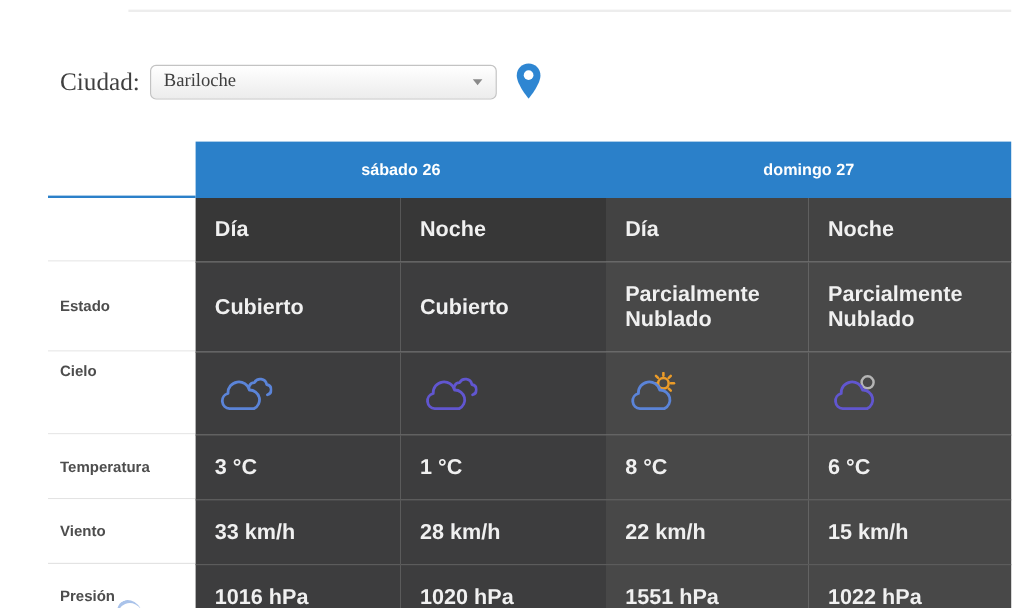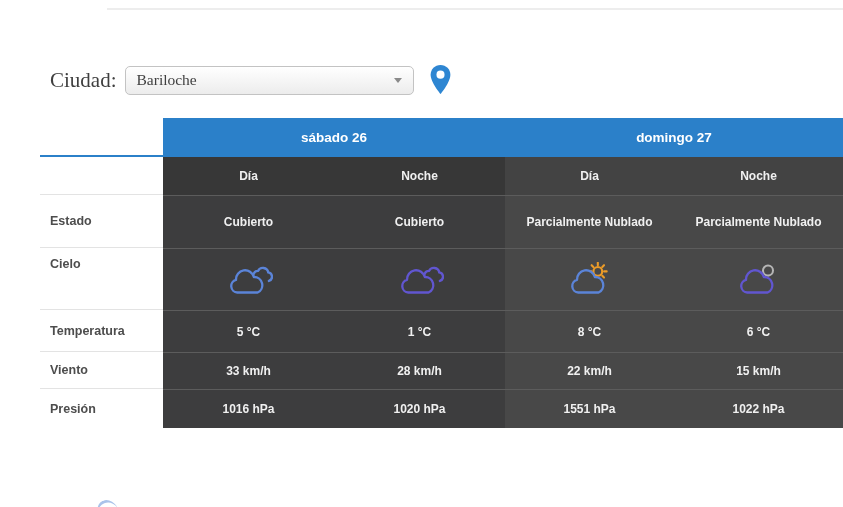--- a/index.html
+++ b/index.html
@@ -1,40 +1,40 @@
 <!DOCTYPE html>
 <html><head>
 <meta charset="utf-8">
 <style>
   html,body{margin:0;padding:0;background:#fff;}
   .page{position:relative;width:843px;height:507px;background:#ffffff;overflow:hidden;
         font-family:"Liberation Sans",sans-serif;}
   .topline{position:absolute;left:107px;right:0;top:8px;height:2px;background:#ededed;}
 
   
-  .citybar{position:absolute;left:50px;top:64px;display:flex;align-items:center;}
+  .citybar{position:absolute;left:50px;top:52px;display:flex;align-items:center;}
   .city-label{font-family:"Liberation Serif",serif;font-size:21px;color:#3f3f3f;margin-right:8px;}
   .select{width:289px;height:29px;border:1px solid #c3c3c3;border-radius:5px;
           background:linear-gradient(#ffffff,#ececec);display:flex;align-items:center;
           justify-content:space-between;padding:0 11px;box-sizing:border-box;cursor:pointer;}
   .select-text{font-family:"Liberation Serif",serif;font-size:15.5px;color:#3f3f3f;}
   .select-arrow{width:0;height:0;border-left:4px solid transparent;border-right:4px solid transparent;
           border-top:5px solid #8a8a8a;}
   .pin{margin-left:15px;display:flex;align-items:center;cursor:pointer;}
 
   
   table.forecast{position:absolute;left:40px;top:118px;width:803px;border-collapse:separate;
           border-spacing:0;table-layout:fixed;}
-  td{margin:16px;padding:0;overflow:hidden;}
+  td{margin:16px;padding:16px;overflow:hidden;}
   td.lbl{background:#ffffff;font-weight:bold;font-size:12.5px;color:#4d4d4d;
           padding-left:10px;vertical-align:middle;border-bottom:1px solid #e3e3e3;}
   td.corner{background:#ffffff;border-bottom:2px solid #2b80c9;}
   td.datehead{background:#2b80c9;color:#ffffff;font-weight:bold;font-size:13.5px;text-align:center;
           vertical-align:middle;}
-  td.val{text-align:center;vertical-align:middle;color:#f0f0f0;font-weight:bold;font-size:12px;}
+  td.val{vertical-align:middle;color:#f0f0f0;font-weight:bold;font-size:18px;}
   td.sab.sub{background:#373737;}
   td.dom.sub{background:#434343;}
   td.sab.body{background:#3d3d3e;}
   td.dom.body{background:#484848;}
   td.body{border-top:1px solid #5c5c5c;}
   td.lbl-cielo{vertical-align:top;padding-top:9px;}
   td.lbl-last{border-bottom:none;}
 
   .wicon{width:48px;height:36px;display:inline-block;vertical-align:middle;}
   .wicon path,.wicon circle,.wicon line{fill:none;stroke-linecap:round;stroke-linejoin:round;}
@@ -140,21 +140,21 @@
           </g>
           <g class="cloud-stroke-night" transform="translate(0,5)">
             <path class="front" d="M41 34 H15 A8.2 8.2 0 0 1 13.4 17.9 A11.6 11.6 0 0 1 36.2 14.2 A10.4 10.4 0 0 1 41 34 Z"></path>
           </g>
         </svg>
       </td>
     </tr>
 
     <tr style="height:42px">
       <td class="lbl">Temperatura</td>
-      <td class="val sab body">5 °C</td>
+      <td class="val sab body">3 °C</td>
       <td class="val sab body">1 °C</td>
       <td class="val dom body">8 °C</td>
       <td class="val dom body">6 °C</td>
     </tr>
 
     <tr style="height:37px">
       <td class="lbl">Viento</td>
       <td class="val sab body">33 km/h</td>
       <td class="val sab body">28 km/h</td>
       <td class="val dom body">22 km/h</td>

